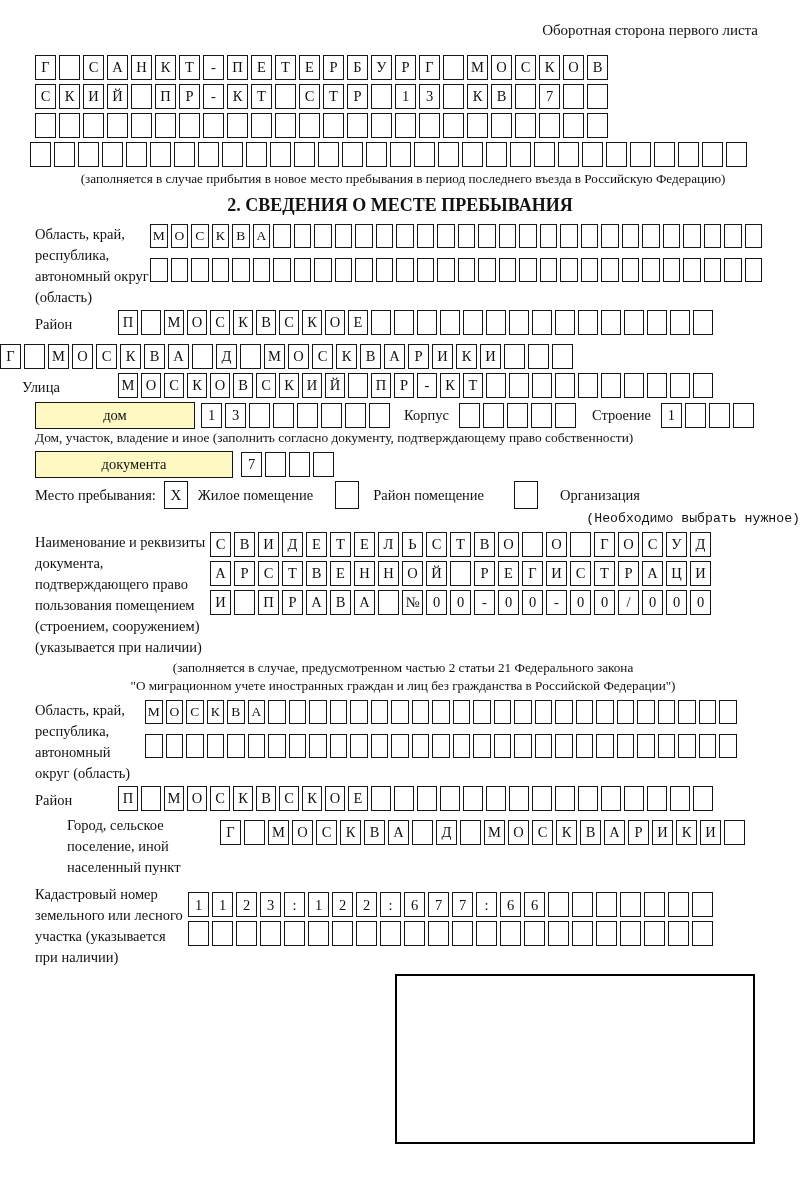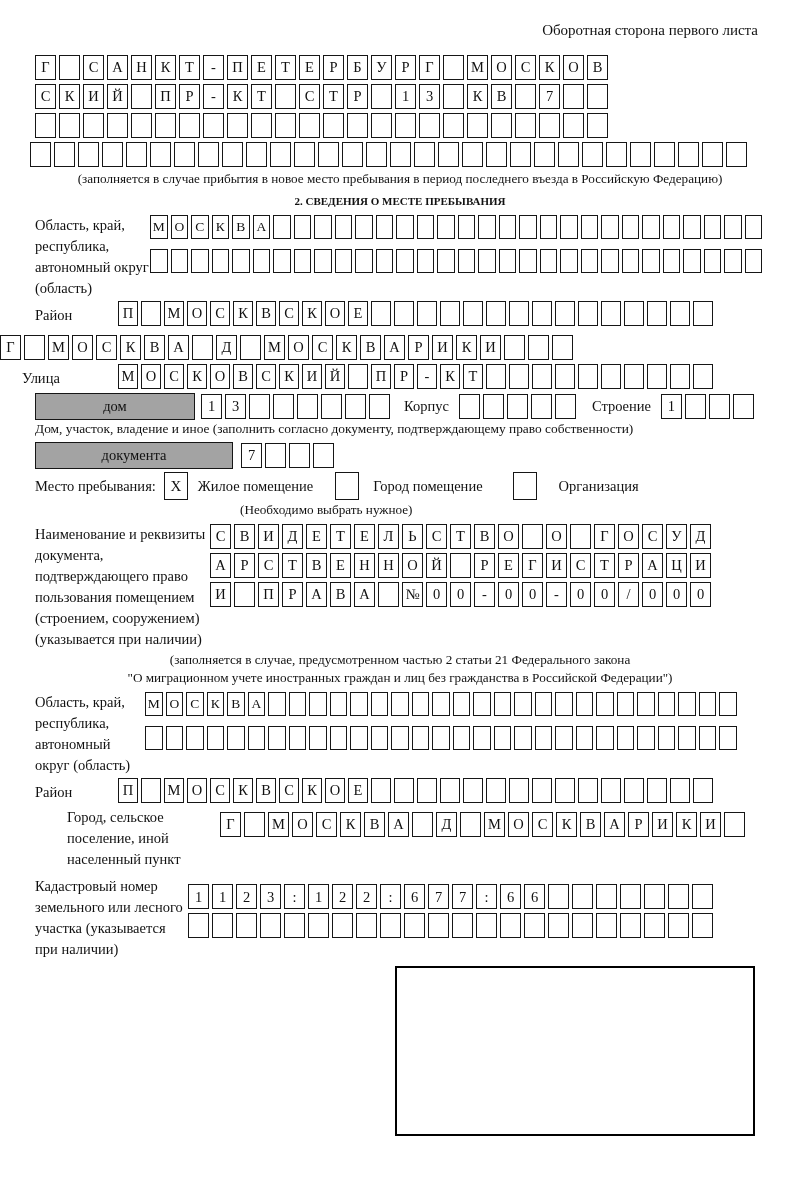--- a/index.html
+++ b/index.html
@@ -26,27 +26,27 @@
     border:1.6px solid #161616;
     display:inline-flex; align-items:center; justify-content:center;
     font-size:14.5px; line-height:1; flex:none; background:#fff;
   }
   .sm .cell { width:17.5px; height:24px; font-size:13.5px; }
   .md .cell { width:20px; height:25px; }
 
   .fieldrow { display:flex; align-items:flex-start; }
   .flabel { font-size:14.5px; line-height:1.45; flex:none; }
 
-  .note { text-align:center; font-size:13.2px; margin:2px 0 6px 0; }
-  .sect-title { text-align:center; font-weight:bold; font-size:11px; margin:8px 0 8px 0; }
+  .note { text-align:center; font-size:13.2px; margin:2px 0 6px 0;padding-left:6px; }
+  .sect-title { text-align:center; font-weight:bold; font-size:18px; margin:8px 0 8px 0; }
 
   .widebox {
     border:1.6px solid #161616; height:27px;
     display:flex; align-items:center; justify-content:center;
-    font-size:14.5px; flex:none; background:#a3a3a3;
+    font-size:14.5px; flex:none; background:#fef9c3;
   }
   .caption { font-size:13.4px; margin:1px 0 5px 35px; }
 
   .checkbox {
     width:24px; height:28px; border:1.6px solid #161616;
     display:inline-flex; align-items:center; justify-content:center;
     font-size:15px; flex:none; background:#fff;
   }
 
   .mark-box {
@@ -391,25 +391,25 @@
         <span class="cell"></span>
         <span class="cell"></span>
       </div>
   </div>
 
   <div class="fieldrow" style="margin-left:35px;align-items:center;margin-top:3px;">
     <div class="flabel">Место пребывания:</div>
     <span class="checkbox" style="margin-left:8px;">X</span>
     <div class="flabel" style="padding-left:10px;">Жилое помещение</div>
     <span class="checkbox" style="margin-left:22px;"></span>
-    <div class="flabel" style="padding-left:14px;">Город помещение</div>
+    <div class="flabel" style="padding-left:14px;">Район помещение</div>
     <span class="checkbox" style="margin-left:30px;"></span>
     <div class="flabel" style="padding-left:22px;">Организация</div>
   </div>
-  <div class="note" style="text-align:left;margin-left:240px;">(Необходимо выбрать нужное)</div>
+  <div class="note" style="text-align:right;margin-left:240px;font-family:Liberation Mono, monospace;">(Необходимо выбрать нужное)</div>
 
   <div class="fieldrow">
     <div class="flabel lblw205">Наименование и реквизиты документа, подтверждающего право пользования помещением (строением, сооружением) (указывается при наличии)</div>
     <div>
       <div class="cellrow">
           <span class="cell">С</span>
           <span class="cell">В</span>
           <span class="cell">И</span>
           <span class="cell">Д</span>
           <span class="cell">Е</span>

